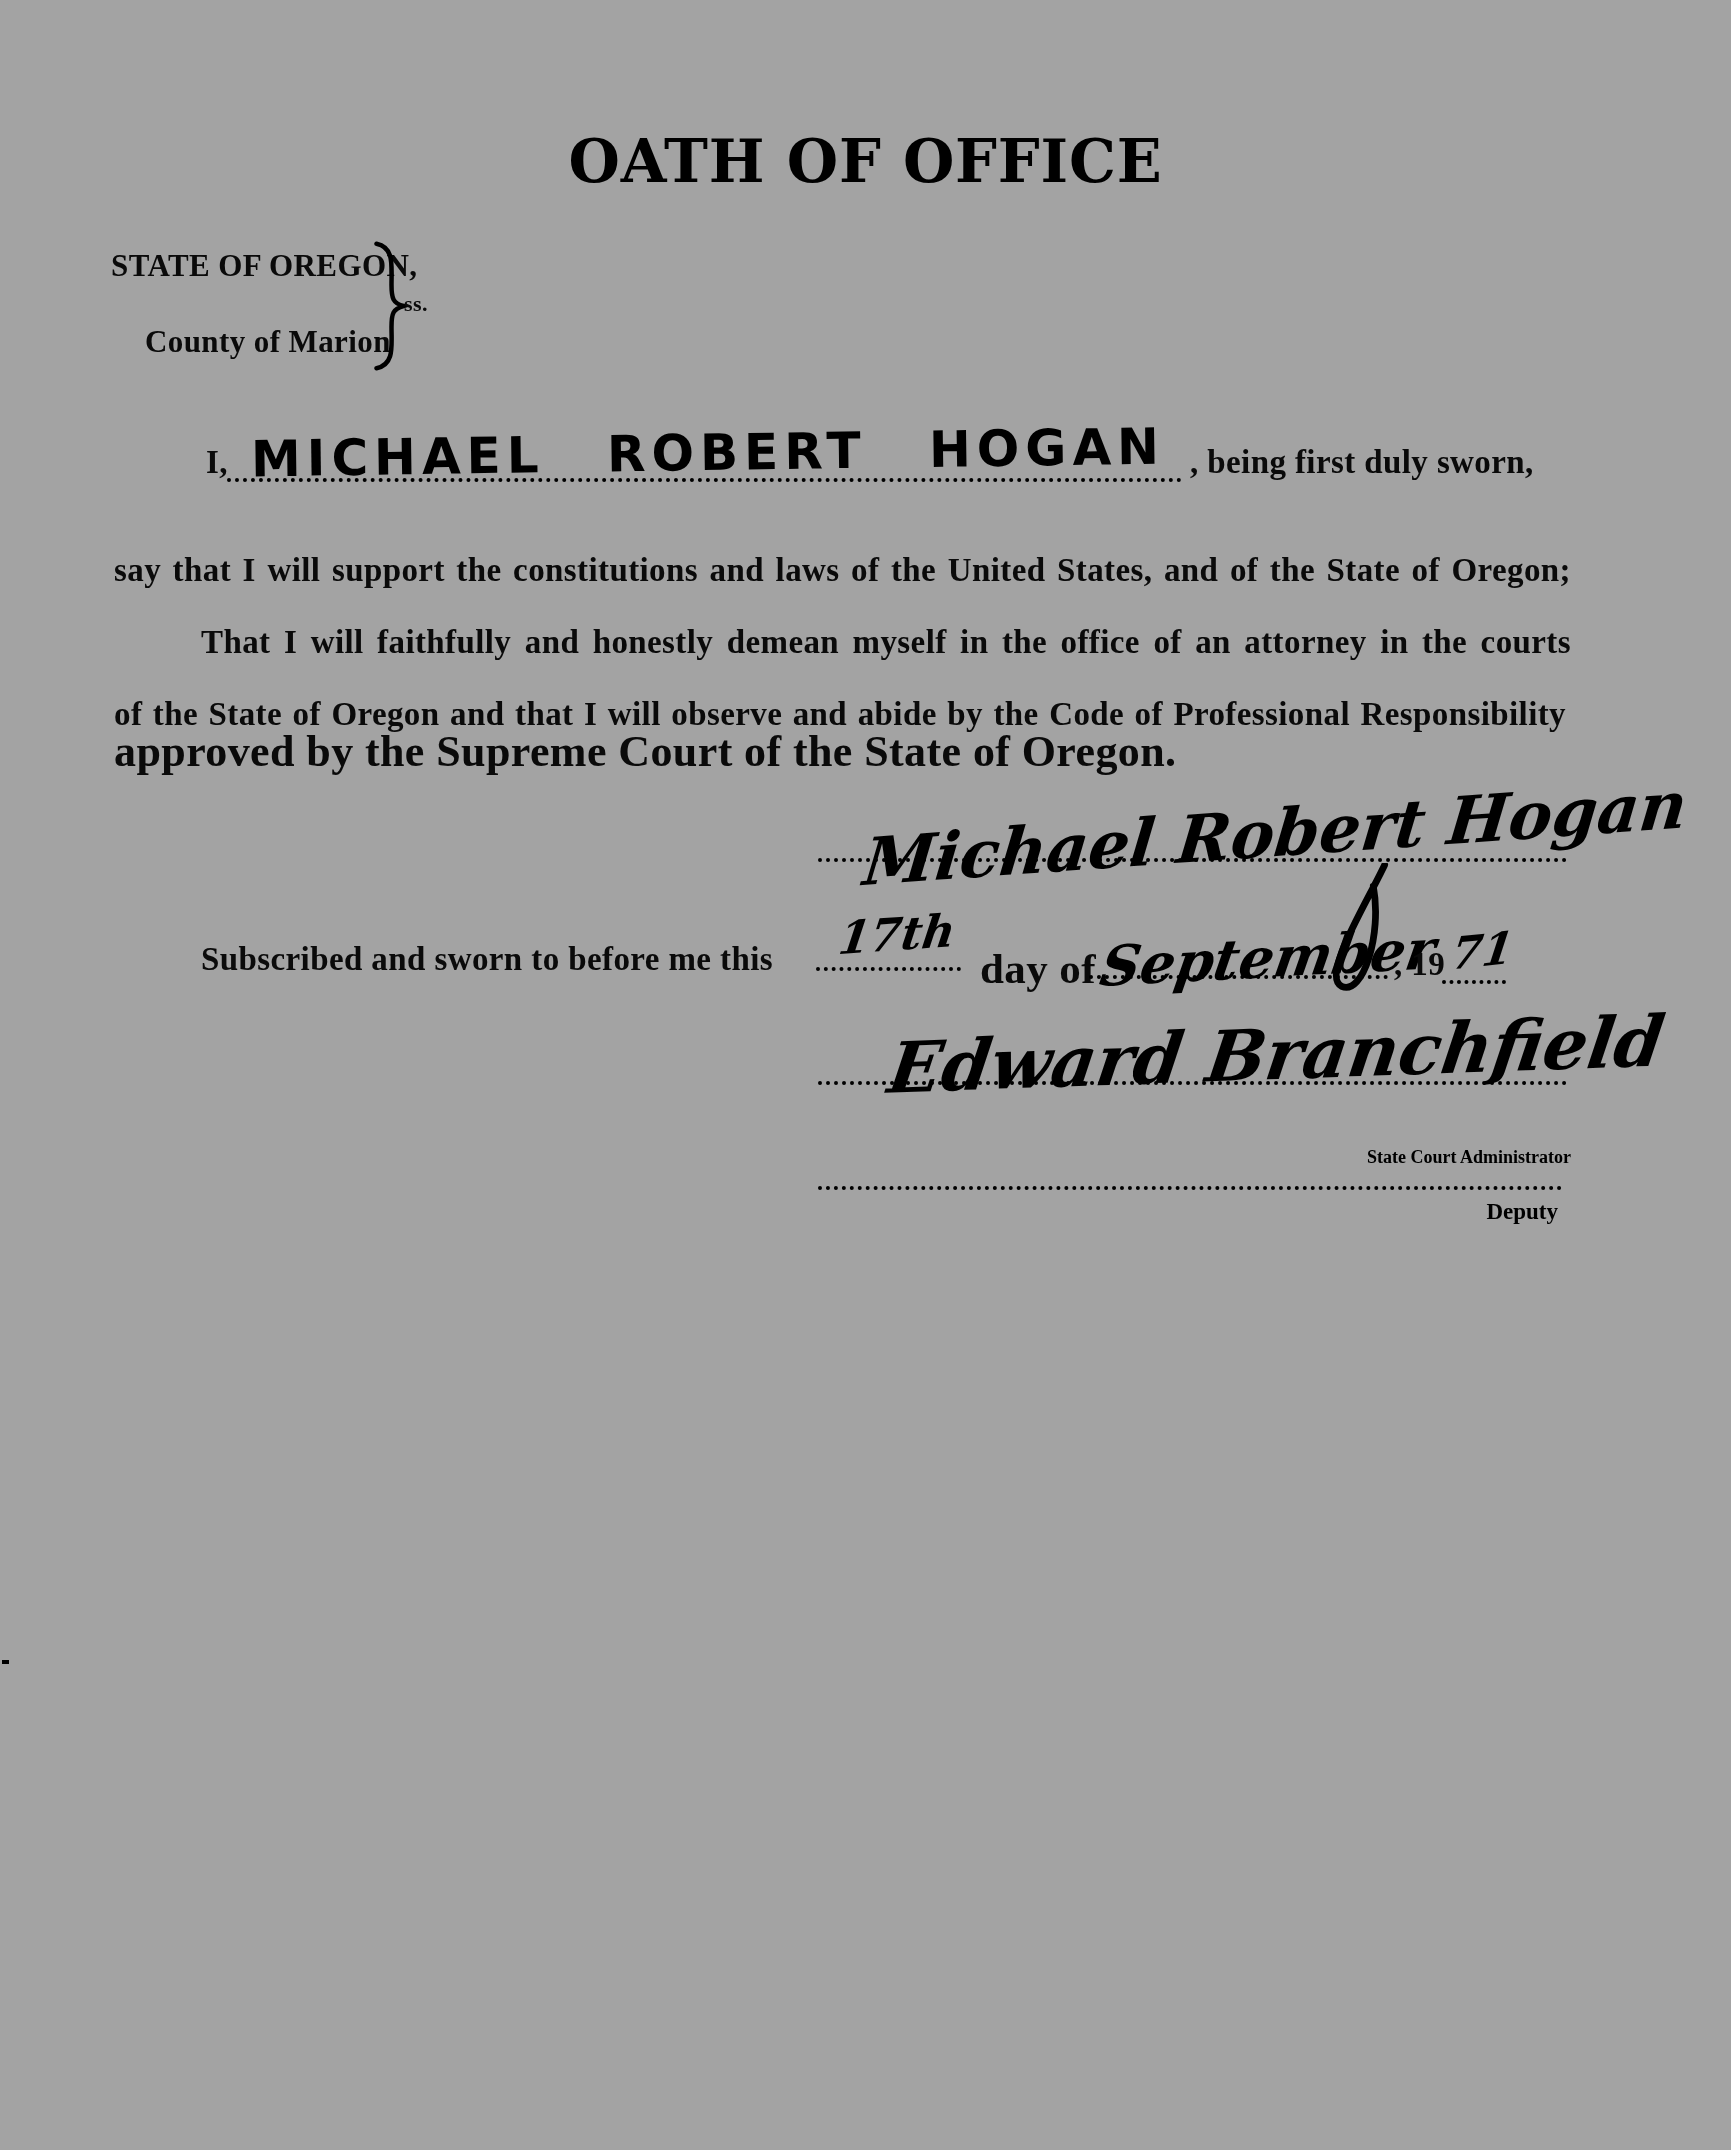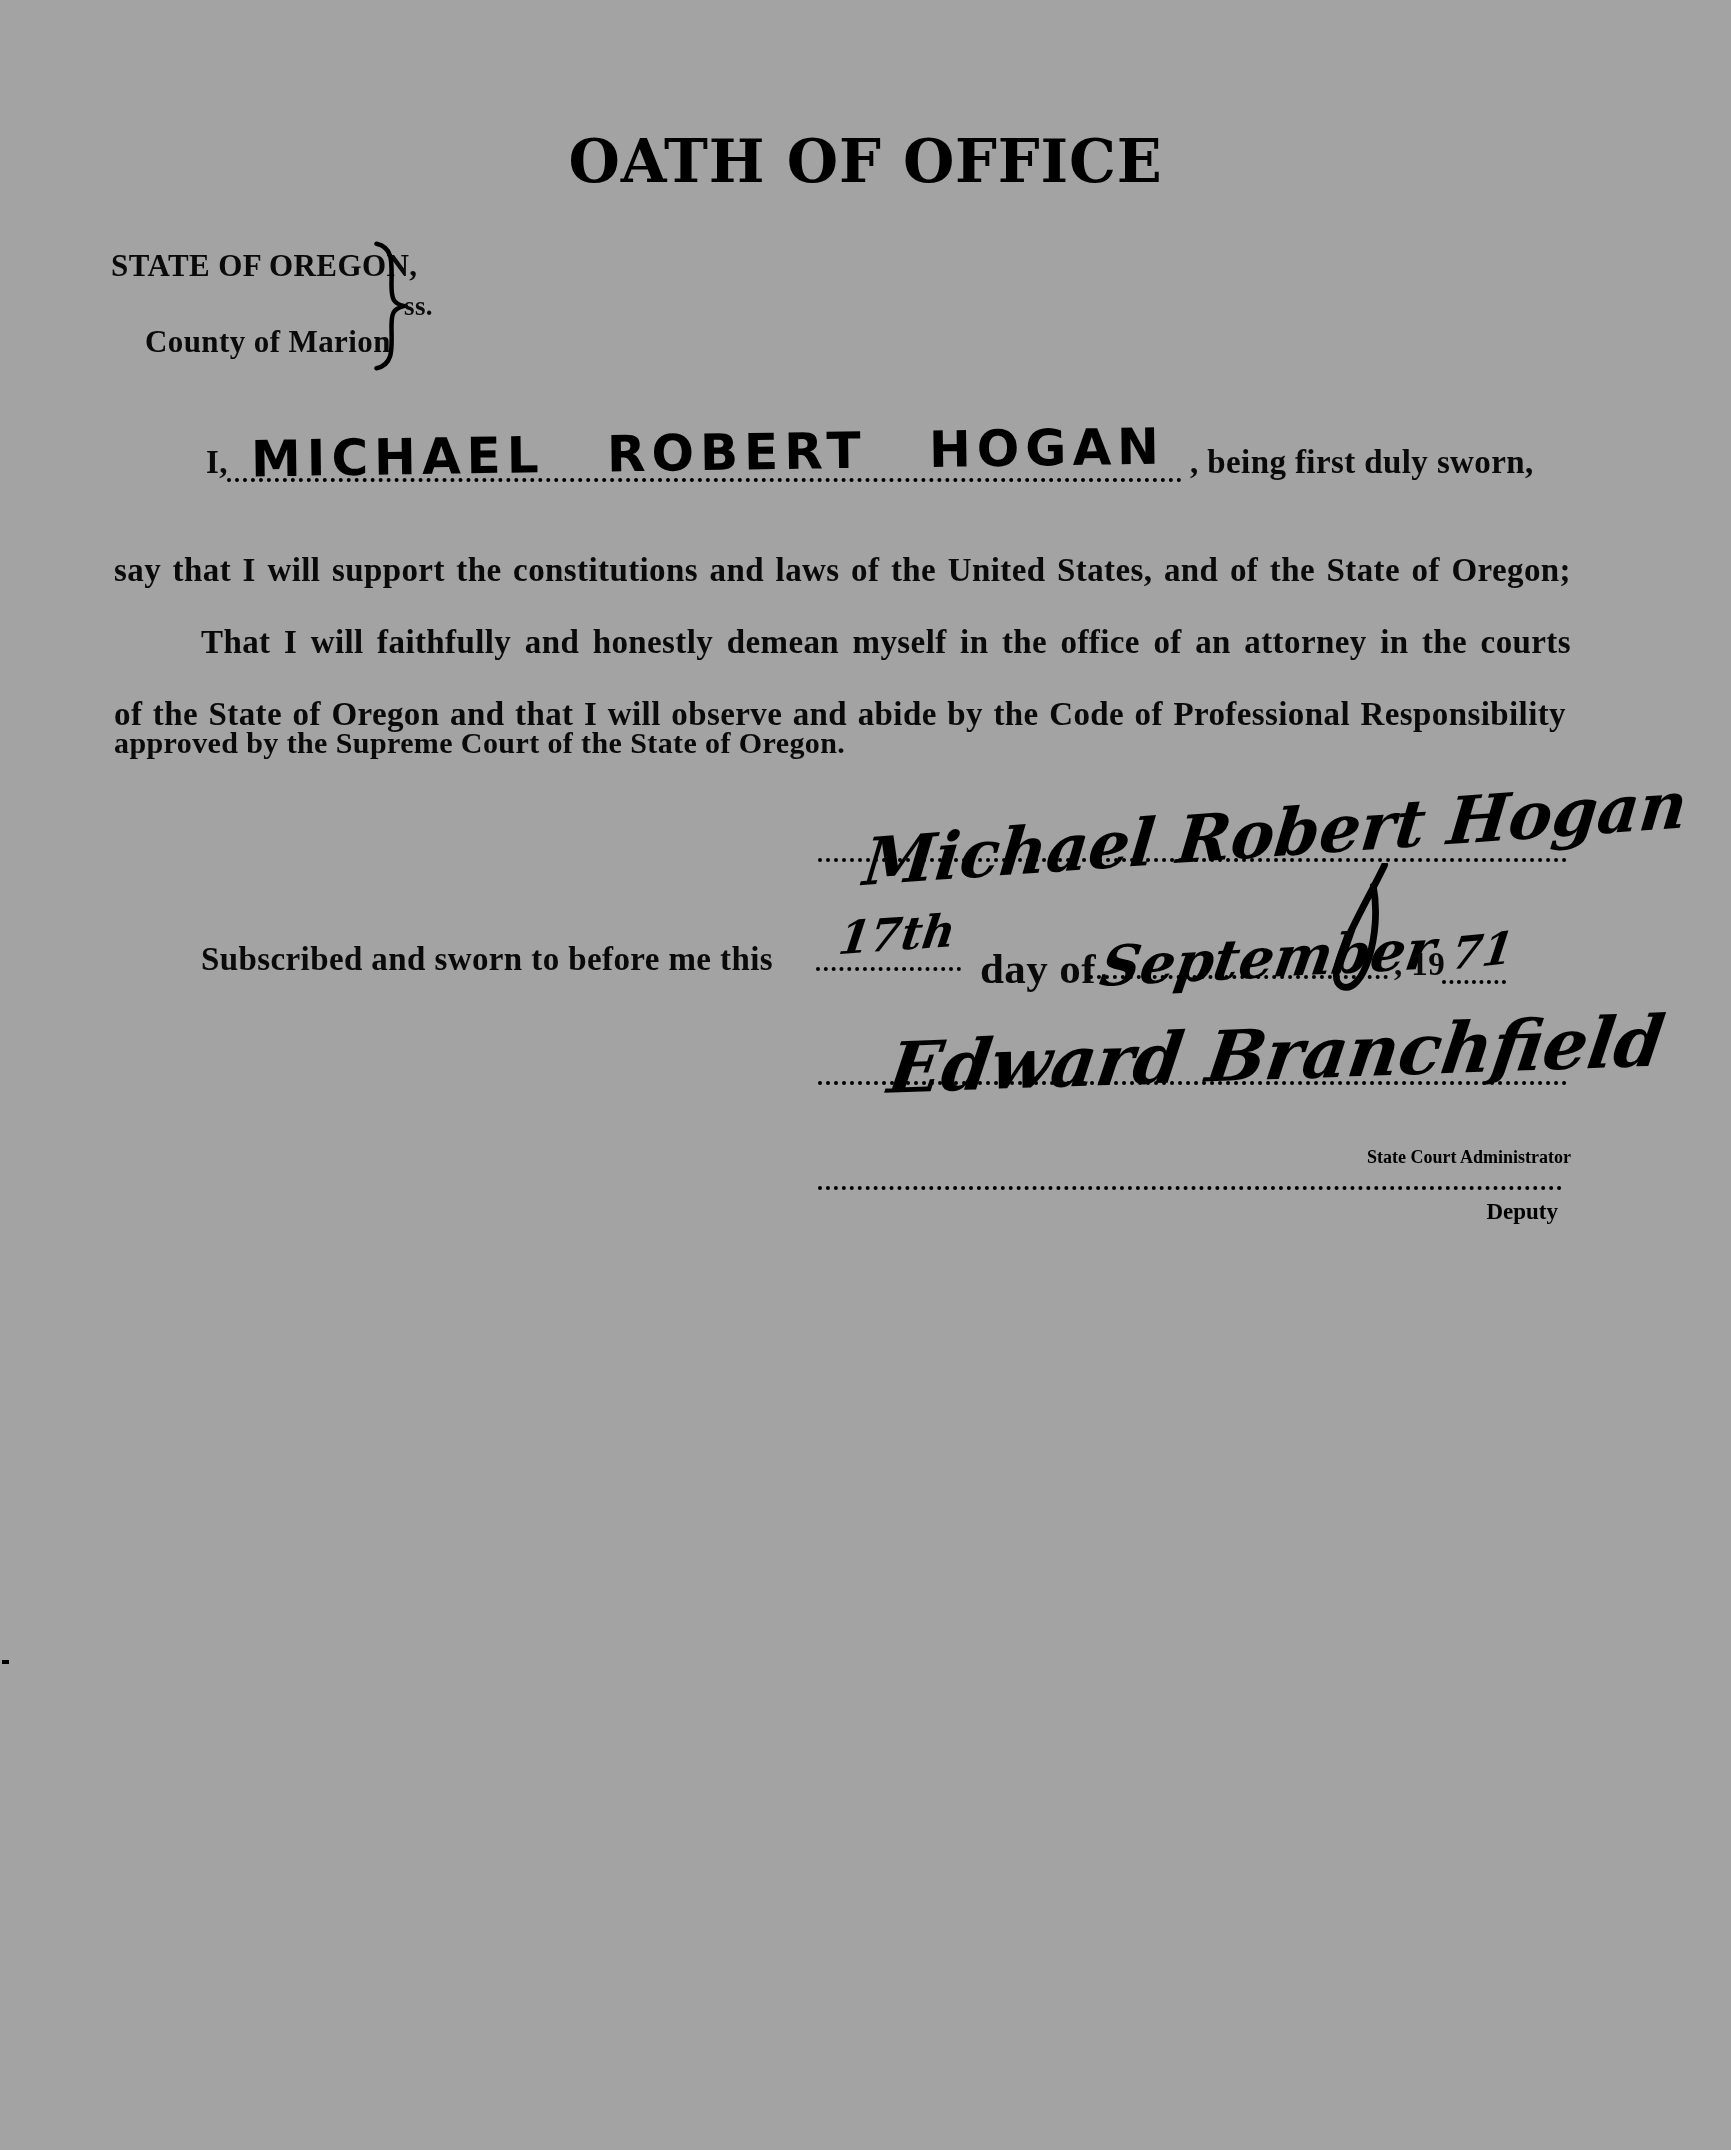--- a/index.html
+++ b/index.html
@@ -74,37 +74,37 @@
   <div class="title" style="top:127px; font-size:59px;">OATH OF OFFICE</div>
 
   <div class="printed" style="left:111px; top:248px; font-size:31px;">STATE OF OREGON,</div>
 
   <div class="printed" style="left:145px; top:324px; font-size:31px;">County of Marion</div>
 
   <svg class="brace" style="left:372px; top:241px;" width="36" height="130" viewBox="0 0 48 172">
     <path d="M6 3 C 30 8, 26 32, 26 58 C 26 76, 28 82, 42 86 C 28 90, 26 96, 26 114 C 26 140, 30 164, 6 169" fill="none" stroke="#000" stroke-width="6" stroke-linecap="round"></path>
   </svg>
 
-  <div class="printed" style="left:404px; top:291px; font-size:27px;">ss.</div>
+  <div class="printed" style="left:404px; top:291px; font-size:22px;">ss.</div>
 
   <div class="printed" style="left:206px; top:444px; font-size:33px;">I,</div>
 
   <div class="hand-caps" style="left:251px; top:424px; font-size:50px; letter-spacing:6px; word-spacing:39px; transform:rotate(-0.8deg);">MICHAEL ROBERT HOGAN</div>
 
   <div class="dotted" style="left:227px; top:478px; width:955px;"></div>
 
   <div class="printed" style="left:1190px; top:444px; font-size:33px;">, being first duly sworn,</div>
 
   <div class="printed jline" style="left:114px; top:512px; width:1457px; font-size:33px;">say that I will support the constitutions and laws of the United States, and of the State of Oregon;</div>
 
   <div class="printed jline" style="left:201px; top:584px; width:1370px; font-size:33px;">That I will faithfully and honestly demean myself in the office of an attorney in the courts</div>
 
   <div class="printed jline" style="left:114px; top:656px; width:1452px; font-size:33px;">of the State of Oregon and that I will observe and abide by the Code of Professional Responsibility</div>
 
-  <div class="printed" style="left:114px; top:726px; font-size:30px;">approved by the Supreme Court of the State of Oregon.</div>
+  <div class="printed" style="left:114px; top:726px; font-size:44px;">approved by the Supreme Court of the State of Oregon.</div>
 
   <div class="script" style="left:863px; top:795px; font-size:65px; transform:rotate(-4deg) skewX(-10deg);">Michael Robert Hogan</div>
 
   <svg class="flourish" style="left:1313px; top:863px;" width="98" height="129" viewBox="0 0 130 170">
     <path d="M95 2 C 70 55, 10 150, 38 163 C 66 176, 92 95, 80 30" fill="none" stroke="#000" stroke-width="9" stroke-linecap="round"></path>
   </svg>
 
   <div class="dotted" style="left:818px; top:858px; width:749px;"></div>
 
   <div class="printed" style="left:201px; top:941px; font-size:33px;">Subscribed and sworn to before me this</div>

